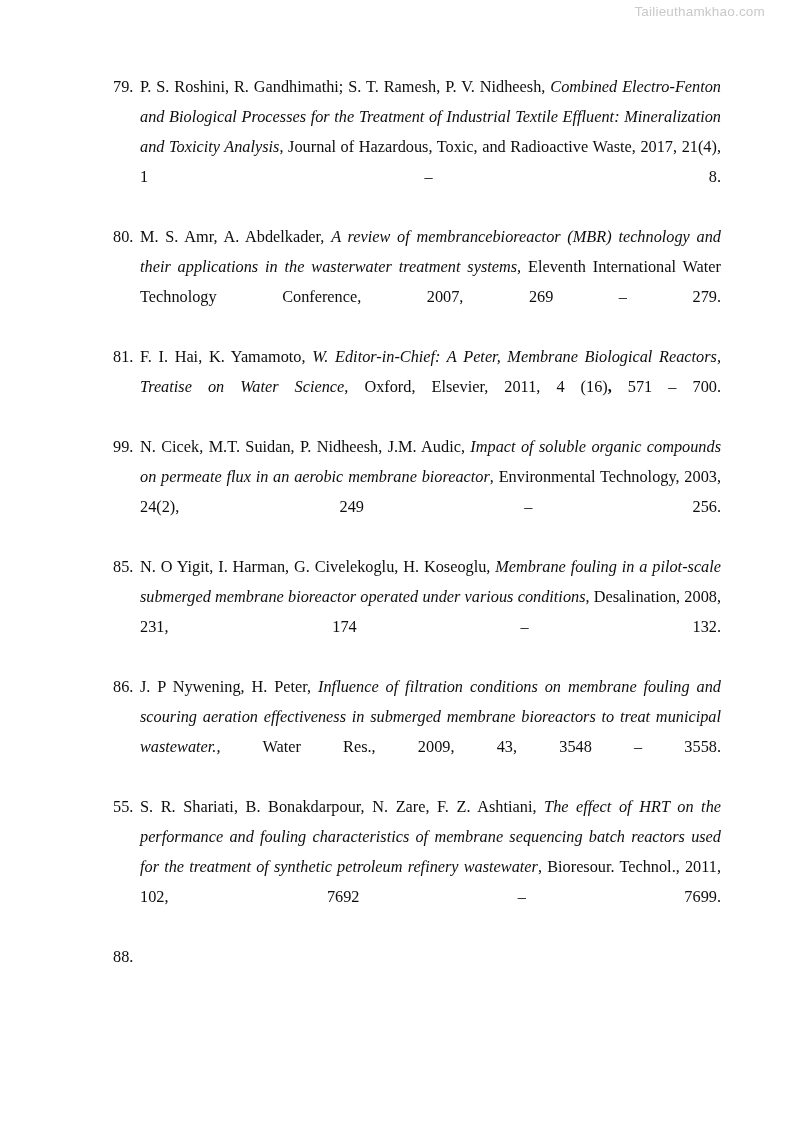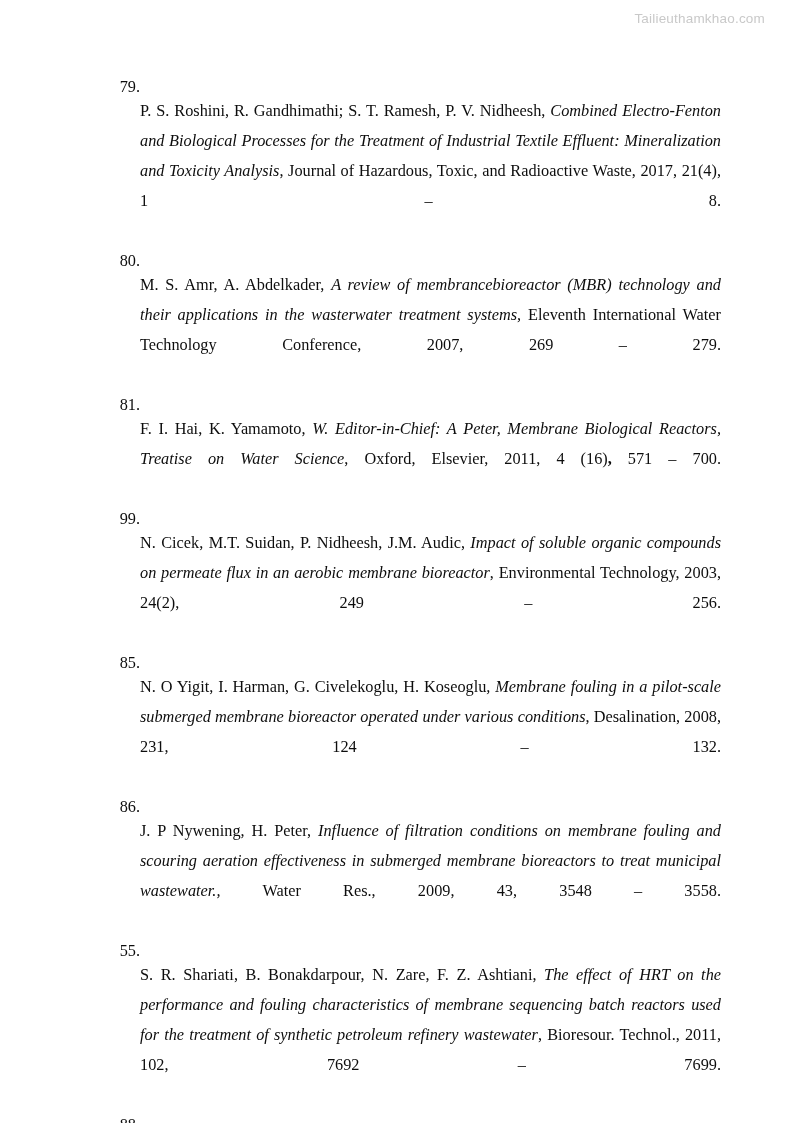--- a/index.html
+++ b/index.html
@@ -14,21 +14,21 @@
     position: relative;
     overflow: hidden;
     font-family: "Liberation Serif", "DejaVu Serif", serif;
     color: #0d0d0d;
     -webkit-font-smoothing: antialiased;
   }
 
   
   .watermark {
     position: absolute;
-    top: 11px;
+    top: 4px;
     right: 30px;
     font-family: "Liberation Sans", "DejaVu Sans", sans-serif;
     font-size: 13.5px;
     letter-spacing: 0.2px;
     color: #c9c9c9;
     white-space: nowrap;
     user-select: none;
   }
 
   
@@ -44,30 +44,29 @@
     align-items: flex-start;
     font-size: 16.3px;
     line-height: 30px;
     margin: 0;
     padding: 0;
   }
 
   .ref-num {
     flex: 0 0 auto;
     width: 27px;
-    text-align: right;
+    text-align: left;
     white-space: nowrap;
   }
 
   .ref-body {
     flex: 1 1 auto;
     text-align: justify;
     text-justify: inter-word;
     hyphens: none;
-    margin-top: 24px;
   }
   
   .ref-body::after {
     content: "";
     display: inline-block;
     width: 100%;
   }
 
   .it { font-style: italic; }
   .bd { font-weight: bold; }
@@ -97,21 +96,21 @@
 
 
 
   <div class="ref-entry">
     <span class="ref-num">99.</span>
     <span class="ref-body"><span>N. Cicek, M.T. Suidan, P. Nidheesh, J.M. Audic, </span><span class="it">Impact of soluble organic compounds on permeate flux in an aerobic membrane bioreactor</span><span>, Environmental Technology, 2003, 24(2), 249 – 256.</span></span>
   </div>
 
   <div class="ref-entry">
     <span class="ref-num">85.</span>
-    <span class="ref-body"><span>N. O Yigit, I. Harman, G. Civelekoglu, H. Koseoglu</span><span class="it">, </span><span class="it">Membrane fouling in a pilot-scale submerged membrane bioreactor operated under various conditions</span><span>, Desalination, 2008, 231, 124 – 132.</span></span>
+    <span class="ref-body"><span>N. O Yigit, I. Harman, G. Civelekoglu, H. Koseoglu</span><span class="it">, </span><span class="it">Membrane fouling in a pilot-scale submerged membrane bioreactor operated under various conditions</span><span>, Desalination, 2008, 231, 174 – 132.</span></span>
   </div>
 
   <div class="ref-entry">
     <span class="ref-num">86.</span>
     <span class="ref-body"><span>J. P Nywening, H. Peter, </span><span class="it">Influence of filtration conditions on membrane fouling and scouring aeration effectiveness in submerged membrane bioreactors to treat municipal wastewater.,</span><span> Water Res., 2009, 43, 3548 – 3558.</span></span>
   </div>
 
   <div class="ref-entry">
     <span class="ref-num">55.</span>
     <span class="ref-body"><span>S. R. Shariati, B. Bonakdarpour, N. Zare, F. Z. Ashtiani, </span><span class="it">The effect of HRT on the performance and fouling characteristics of membrane sequencing batch reactors used for the treatment of synthetic petroleum refinery wastewater</span><span>, Bioresour. Technol., 2011, 102, 7692 – 7699.</span></span>

